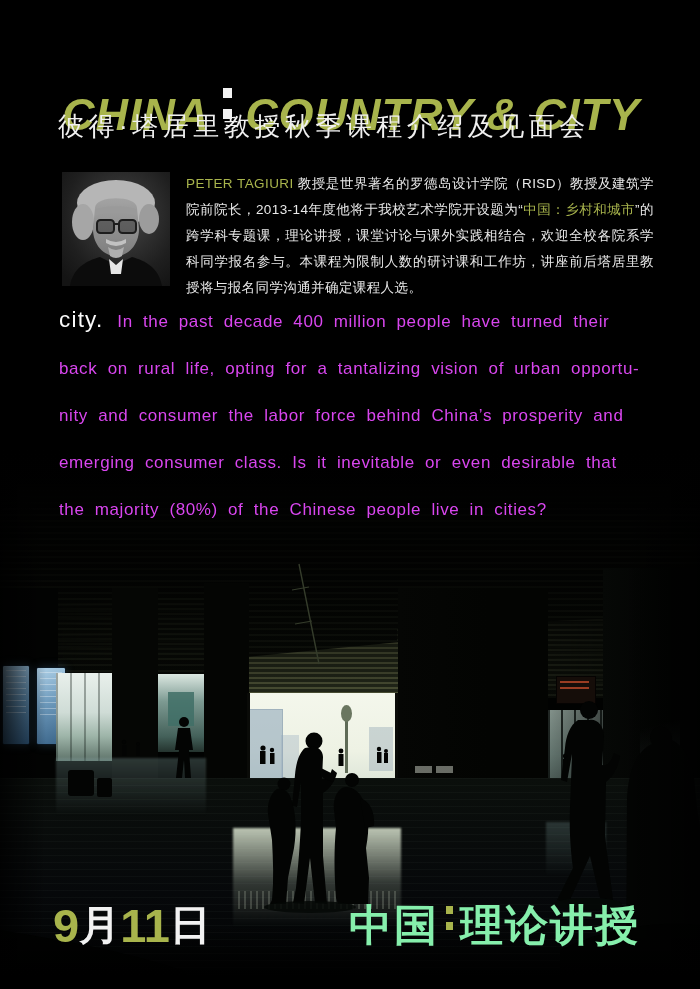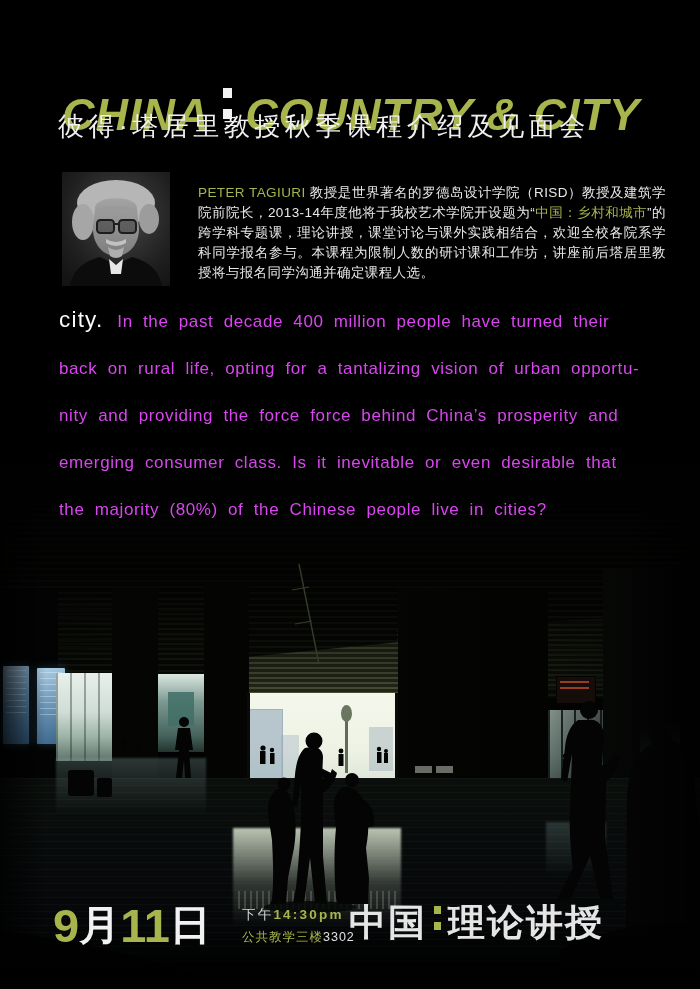--- a/index.html
+++ b/index.html
@@ -12,22 +12,22 @@
          align-items:flex-start;font-weight:700;font-size:45px;line-height:1;letter-spacing:1px;color:var(--olive);font-style:italic;}
   .sqcolon{display:flex;flex-direction:column;gap:11px;margin-top:-4px;}
   .sqcolon i{width:9px;height:10px;background:#f2f2f2;display:block;}
   .sqcolon.olive{gap:8px;margin:2px 7px 0 7px;}
   .sqcolon.olive i{width:7px;height:8px;background:var(--olive);}
   .subtitle{position:absolute;left:58px;top:111px;width:600px;font-size:26px;font-weight:500;
             letter-spacing:4.5px;color:#f0f0f0;line-height:1.2;white-space:nowrap;}
 
   
   .portrait{position:absolute;left:62px;top:172px;width:108px;height:114px;overflow:hidden;background:#1a1a1a;}
-  .bio{position:absolute;left:186px;top:171px;width:468px;font-size:13.5px;line-height:20px;
-       color:#e9e9e9;text-align:justify;letter-spacing:.4px;margin:12px;}
+  .bio{position:absolute;left:186px;top:171px;width:468px;font-size:13.5px;line-height:26px;
+       color:#e9e9e9;text-align:justify;letter-spacing:.4px;margin:0;}
   .bio .olive{color:var(--olive);}
 
   
   .statement{position:absolute;left:59px;top:296px;width:600px;z-index:8;}
   .s-line{line-height:47px;white-space:nowrap;}
   .s-lead{font-size:22.5px;letter-spacing:1.2px;word-spacing:7px;color:#fafafa;margin-right:14px;}
   .s-rest{font-size:17px;letter-spacing:.6px;word-spacing:5px;color:#d946ef;}
   .s-lead:empty{display:none;margin:0;}
   .s-rest:empty{display:none;}
 
@@ -122,21 +122,21 @@
   .f-num{font-size:47px;color:var(--olive);}
   .f-cjk{font-size:41px;color:#f2f2f2;vertical-align:3px;}
   .f-meta{position:absolute;left:242px;top:908px;z-index:10;line-height:1;white-space:nowrap;}
   .f-time{font-size:13.5px;letter-spacing:2.2px;margin-bottom:9px;}
   .f-time .pre{color:#d8d8d8;}
   .f-time .val{color:var(--olive);font-weight:700;}
   .f-loc{font-size:12.5px;letter-spacing:1px;}
   .f-loc .name{color:var(--olive);}
   .f-loc .room{color:#e0e0e0;}
   .f-course{position:absolute;left:349px;top:904px;z-index:10;display:flex;align-items:flex-start;
-        font-weight:700;font-size:37px;line-height:1;letter-spacing:2px;color:#e5e5e5;white-space:nowrap;}
+        font-weight:700;font-size:43px;line-height:1;letter-spacing:2px;color:#86efac;white-space:nowrap;}
 </style>
 </head>
 <body>
 
 <div class="poster">
 
   <h1 class="title">
     <span>CHINA</span>
     <span class="sqcolon">
         <i></i>
@@ -172,21 +172,21 @@
       <path d="M46 75 Q54 81 62 75 L60 84 Q54 88 48 84 Z" fill="#aeaeae"></path>
       <path d="M8 114 C11 96 24 89 38 85 L54 93 L70 85 C84 89 97 96 100 114 Z" fill="#0c0c0c"></path>
       <path d="M47 87 L54 93 L61 87 L59 102 L49 102 Z" fill="#e6e6e6"></path>
     </svg>
   </div>
   <p class="bio"><span class="olive">PETER TAGIURI</span><span> 教授是世界著名的罗德岛设计学院（RISD）教授及建筑学院前院长，2013-14年度他将于我校艺术学院开设题为“</span><span class="olive">中国：乡村和城市</span><span>”的跨学科专题课，理论讲授，课堂讨论与课外实践相结合，欢迎全校各院系学科同学报名参与。本课程为限制人数的研讨课和工作坊，讲座前后塔居里教授将与报名同学沟通并确定课程人选。</span></p>
 
   <section class="statement">
     <div class="s-line"><span class="s-lead">city.</span><span class="s-rest">In the past decade 400 million people have turned their</span></div>
     <div class="s-line"><span class="s-rest">back on rural life, opting for a tantalizing vision of urban opportu-</span></div>
-    <div class="s-line"><span class="s-rest">nity and providing the force force behind China’s prosperity and</span></div>
+    <div class="s-line"><span class="s-rest">nity and consumer the labor force behind China’s prosperity and</span></div>
     <div class="s-line"><span class="s-rest">emerging consumer class. Is it inevitable or even desirable that</span></div>
     <div class="s-line"><span class="s-rest">the majority (80%) of the Chinese people live in cities?</span></div>
   </section>
 
   <div class="photo">
     <div class="ceil"></div>
     <div class="slatsL"></div>
     <div class="slatsR"></div>
     <div class="grille"></div>
     <div class="ceil-fade"></div>
@@ -280,24 +280,20 @@
     </svg>
 
     <div class="fadeTop"></div>
     <div class="fadeBot"></div>
     <div class="fadeR"></div>
     <div class="fadeL"></div>
   </div>
 
   <div class="f-date"><span class="f-num">9</span><span class="f-cjk">月</span><span class="f-num">11</span><span class="f-cjk">日</span></div>
 
-  <div class="f-meta">
-    <div class="f-time"><span class="pre">下午</span><span class="val">14:30pm</span></div>
-    <div class="f-loc"><span class="name">公共教学三楼</span><span class="room">3302</span></div>
-  </div>
 
   <div class="f-course">
     <span>中国</span>
     <span class="sqcolon olive">
         <i></i>
         <i></i>
       </span>
     <span>理论讲授</span>
   </div>
 

